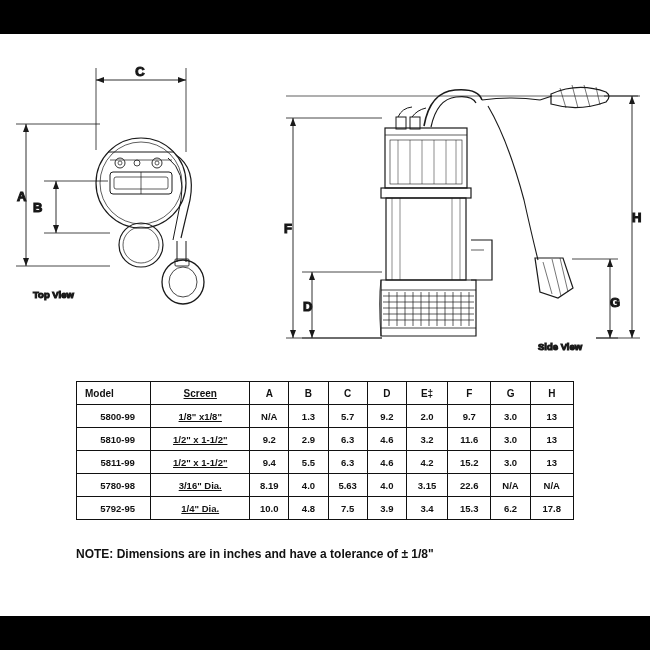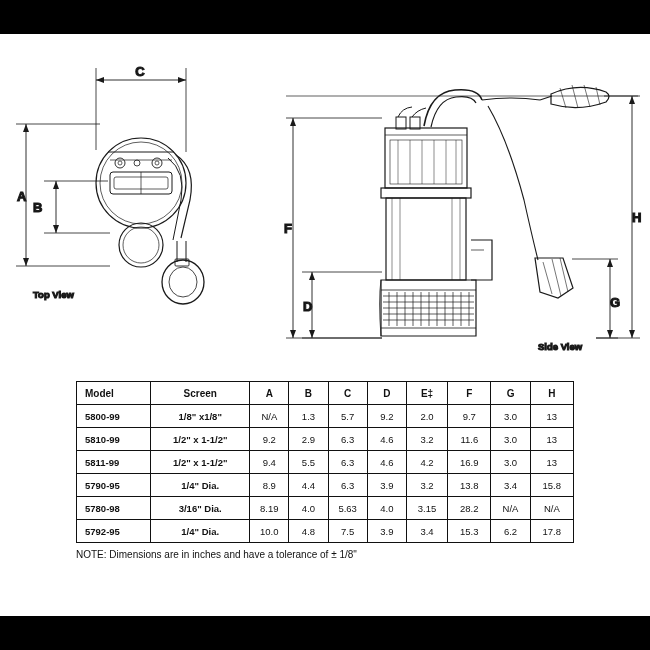--- a/index.html
+++ b/index.html
@@ -72,42 +72,43 @@
     height: 22px;
     padding: 0;
     color: #111111;
     background: #ffffff;
   }
   table.spec th {
     font-weight: bold;
     font-size: 10px;
   }
   table.spec td.model {
-    text-align: left;
+    text-align: center;
     padding-left: 8px;
     font-weight: bold;
   }
   table.spec th.model {
     text-align: left;
     padding-left: 8px;
   }
   table.spec td.screen, table.spec th.screen {
     font-weight: bold;
+    text-decoration: underline;
   }
   table.spec td {
-    font-weight: normal;
+    font-weight: bold;
   }
   .notes {
     position: absolute;
     left: 76px;
     top: 548px;
     width: 520px;
     font-family: "Liberation Sans", sans-serif;
-    font-size: 10px;
-    font-weight: normal;
+    font-size: 12px;
+    font-weight: bold;
     color: #111111;
     line-height: 13px;
   }
   .notes div { white-space: pre; }
 </style>
 </head>
 <body>
 
 <div class="sheet">
 
@@ -347,45 +348,33 @@
           <td>13</td>
         </tr>
         <tr>
           <td class="model">5811-99</td>
           <td class="screen">1/2" x 1-1/2"</td>
           <td>9.4</td>
           <td>5.5</td>
           <td>6.3</td>
           <td>4.6</td>
           <td>4.2</td>
-          <td>16.9</td>
+          <td>15.2</td>
           <td>3.0</td>
           <td>13</td>
-        </tr>
-        <tr>
-          <td class="model">5790-95</td>
-          <td class="screen">1/4" Dia.</td>
-          <td>8.9</td>
-          <td>4.4</td>
-          <td>6.3</td>
-          <td>3.9</td>
-          <td>3.2</td>
-          <td>13.8</td>
-          <td>3.4</td>
-          <td>15.8</td>
         </tr>
         <tr>
           <td class="model">5780-98</td>
           <td class="screen">3/16" Dia.</td>
           <td>8.19</td>
           <td>4.0</td>
           <td>5.63</td>
           <td>4.0</td>
           <td>3.15</td>
-          <td>28.2</td>
+          <td>22.6</td>
           <td>N/A</td>
           <td>N/A</td>
         </tr>
         <tr>
           <td class="model">5792-95</td>
           <td class="screen">1/4" Dia.</td>
           <td>10.0</td>
           <td>4.8</td>
           <td>7.5</td>
           <td>3.9</td>

